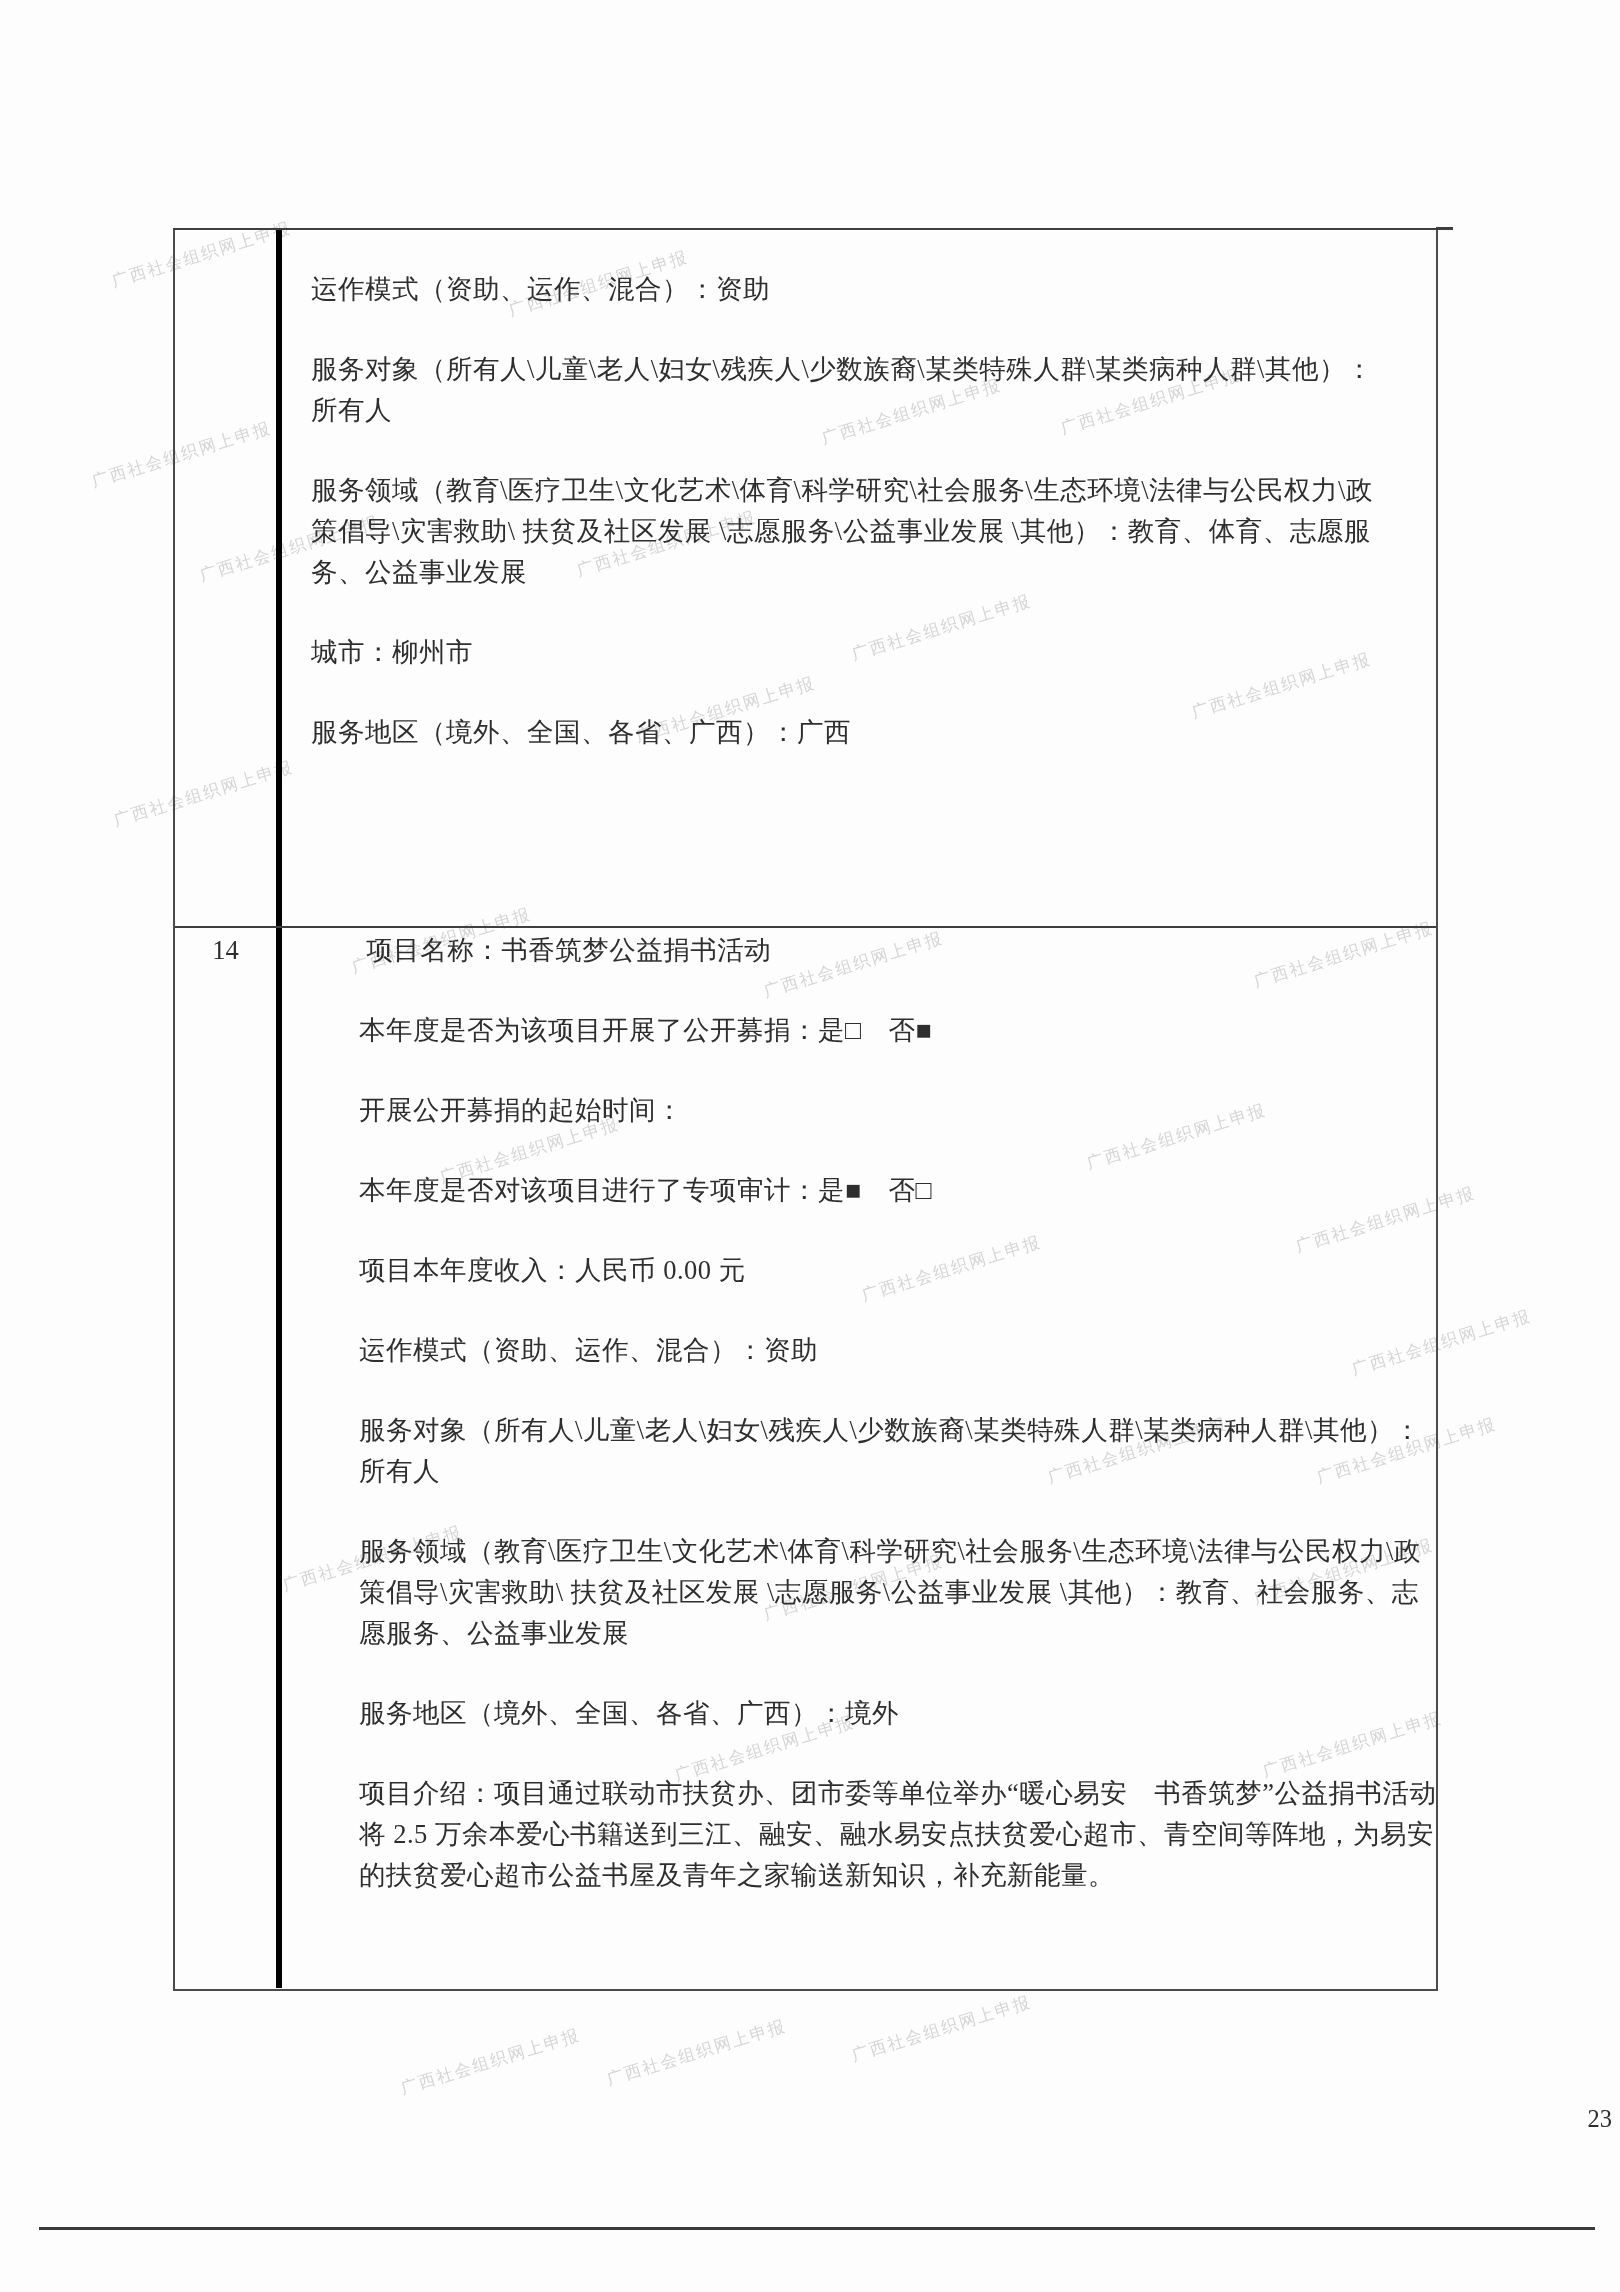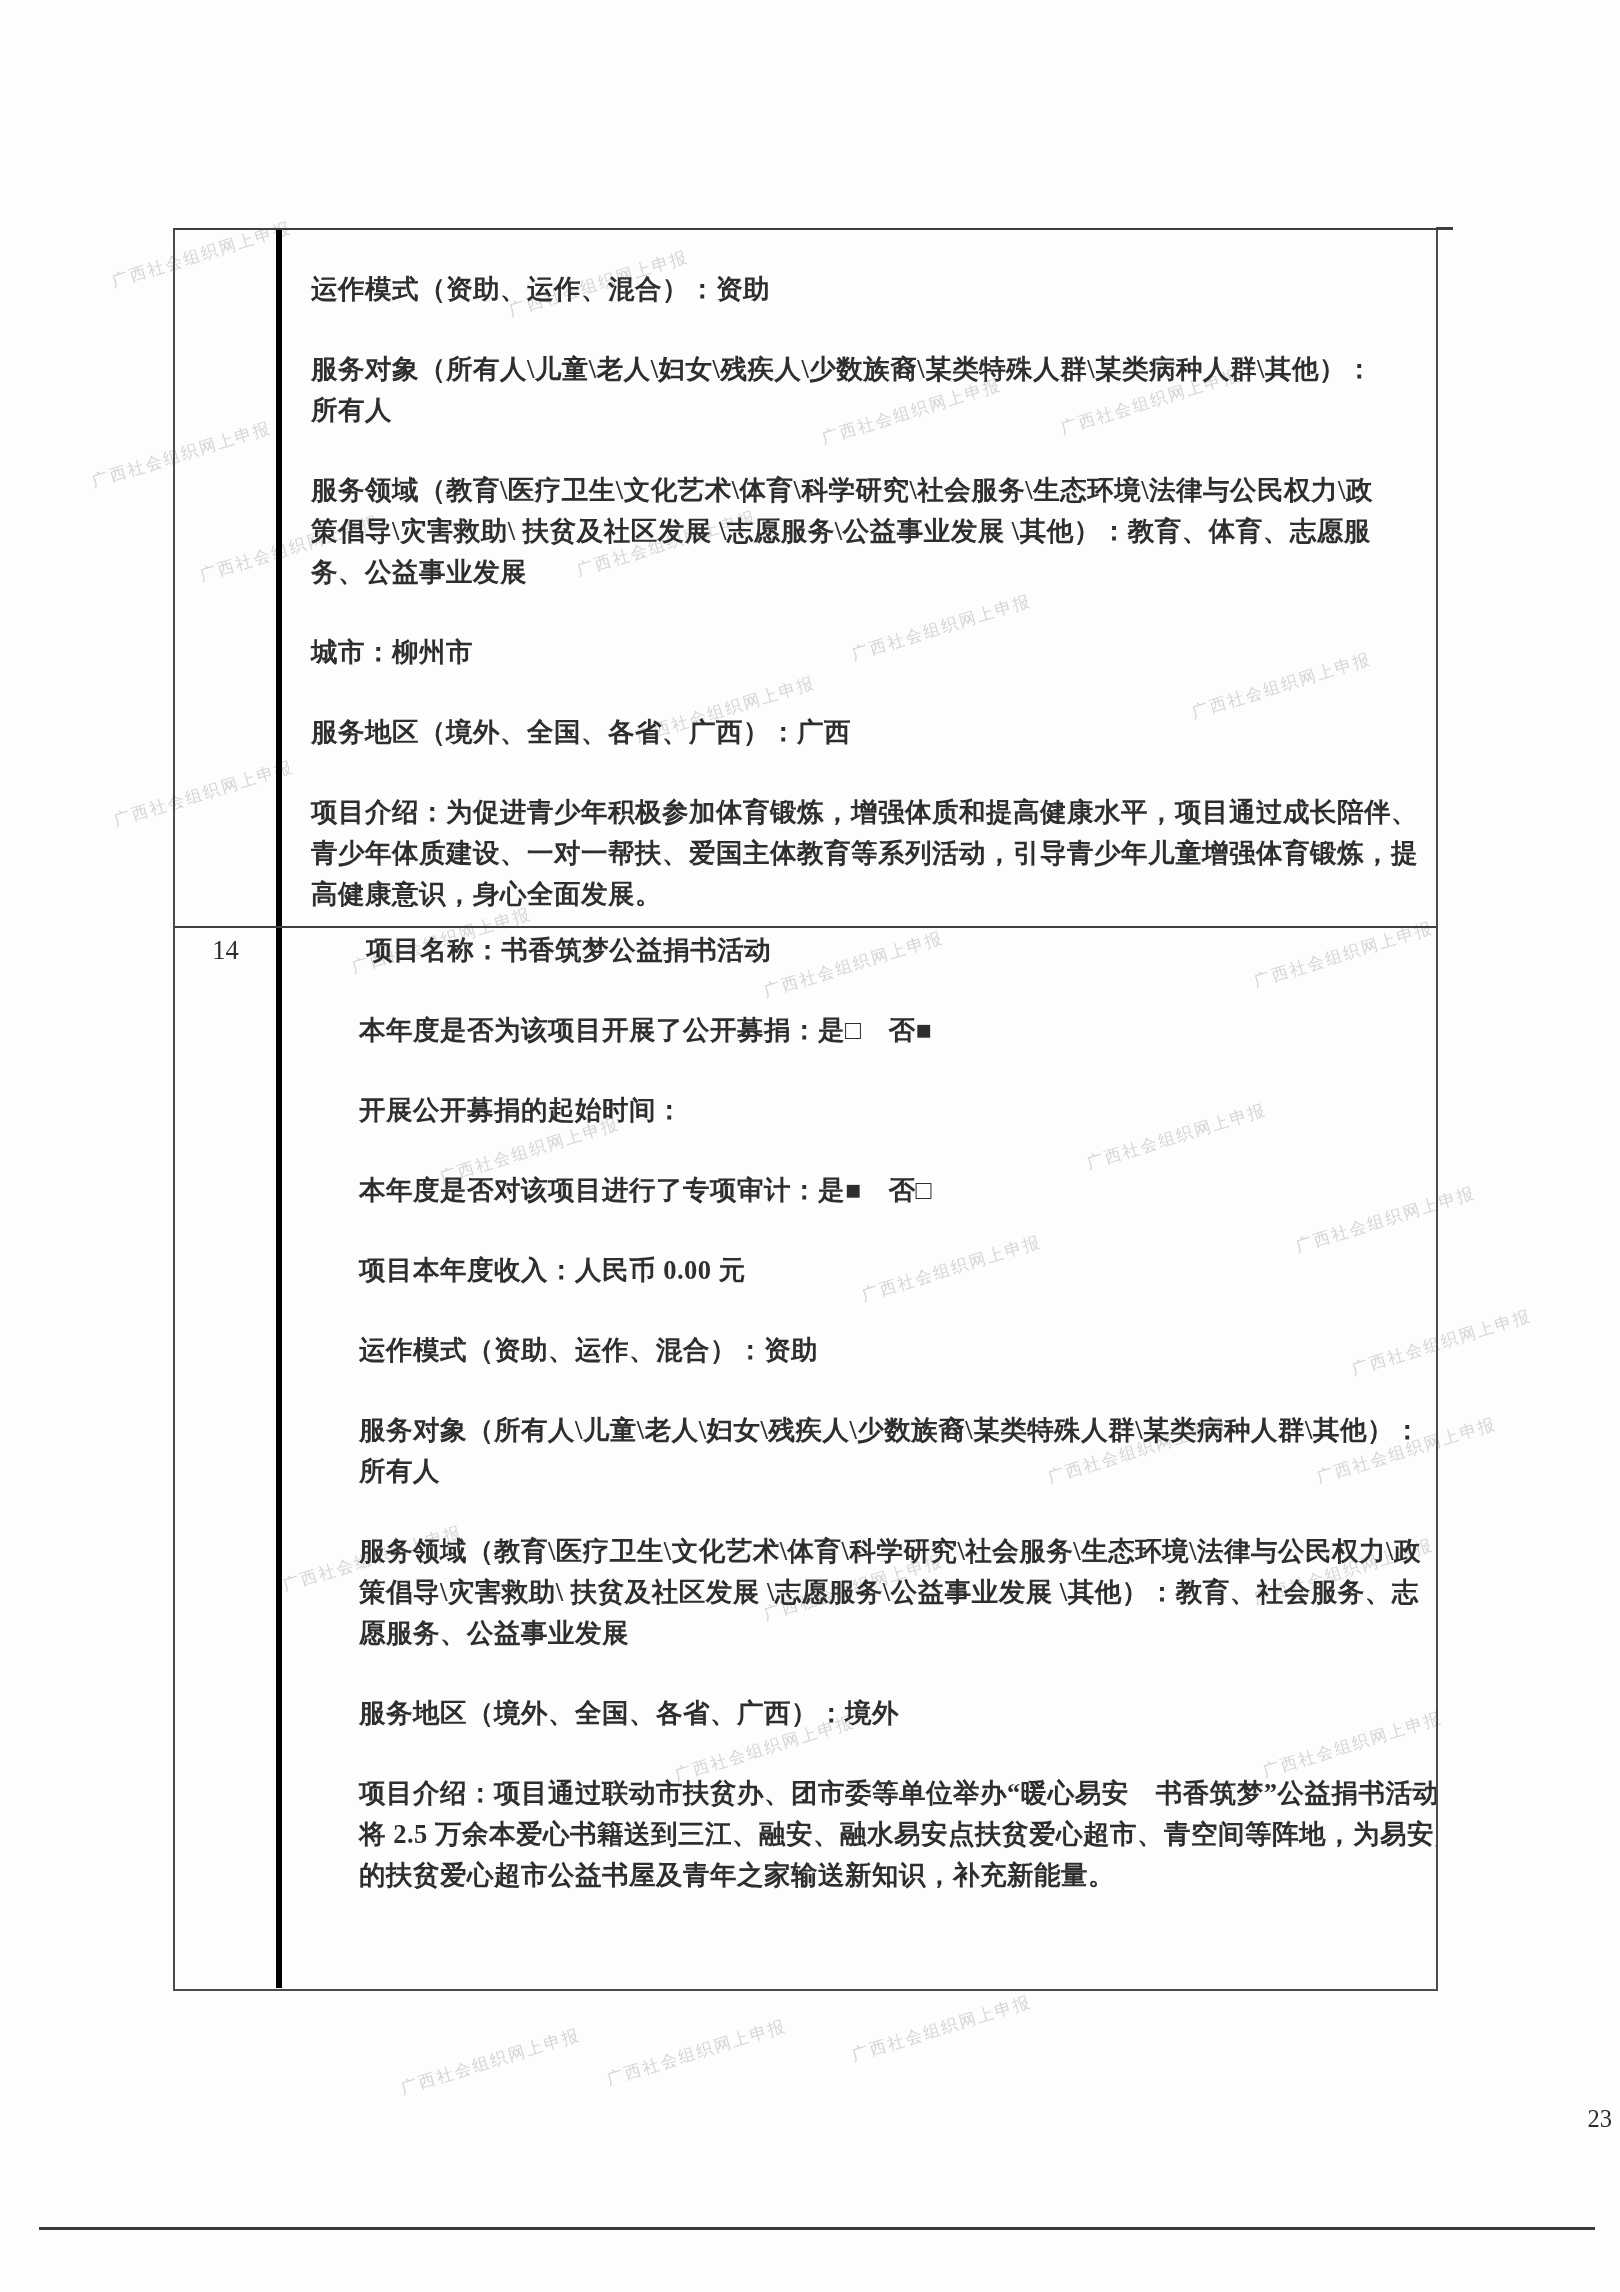--- a/index.html
+++ b/index.html
@@ -60,21 +60,20 @@
     line-height: 41px;
     padding-top: 2px;
     flex: none;
   }
   .cell-content {
     flex: 1;
     box-sizing: border-box;
     padding-left: 29px;
     padding-right: 15.7px;
     overflow: hidden;
-    font-weight: bold;
   }
   .row-a .cell-content { padding-top: 39px; }
   .row-b .cell-content { padding-top: 2px; margin-left: 48px; }
   .cell-content p {
     margin: 0 0 39px 0;
     font-size: 26.5px;
     line-height: 41px;
     white-space: pre;
     letter-spacing: 0.5px;
   }
@@ -140,23 +139,20 @@
       <div class="cell-index"></div>
       <div class="cell-content">
         <p>运作模式（资助、运作、混合）：资助</p>
         <p>服务对象（所有人\儿童\老人\妇女\残疾人\少数族裔\某类特殊人群\某类病种人群\其他）：
 所有人</p>
         <p>服务领域（教育\医疗卫生\文化艺术\体育\科学研究\社会服务\生态环境\法律与公民权力\政
 策倡导\灾害救助\ 扶贫及社区发展 \志愿服务\公益事业发展 \其他）：教育、体育、志愿服
 务、公益事业发展</p>
         <p>城市：柳州市</p>
         <p>服务地区（境外、全国、各省、广西）：广西</p>
-        <p>项目介绍：为促进青少年积极参加体育锻炼，增强体质和提高健康水平，项目通过成长陪伴、
-青少年体质建设、一对一帮扶、爱国主体教育等系列活动，引导青少年儿童增强体育锻炼，提
-高健康意识，身心全面发展。</p>
       </div>
     </div>
 
     <div class="trow row-b">
       <div class="cell-index">14</div>
       <div class="cell-content">
         <p> 项目名称：书香筑梦公益捐书活动</p>
         <p>本年度是否为该项目开展了公开募捐：是□　否■</p>
         <p>开展公开募捐的起始时间：</p>
         <p>本年度是否对该项目进行了专项审计：是■　否□</p>

